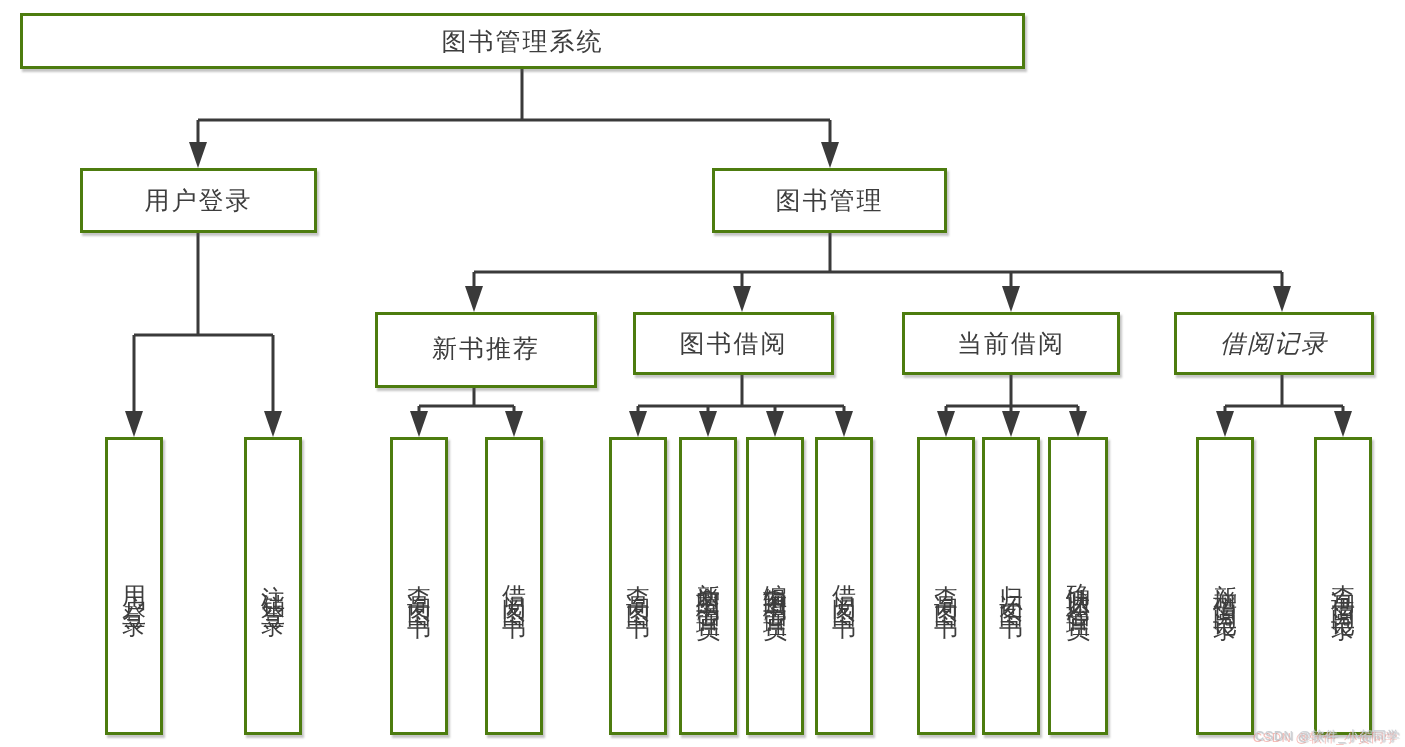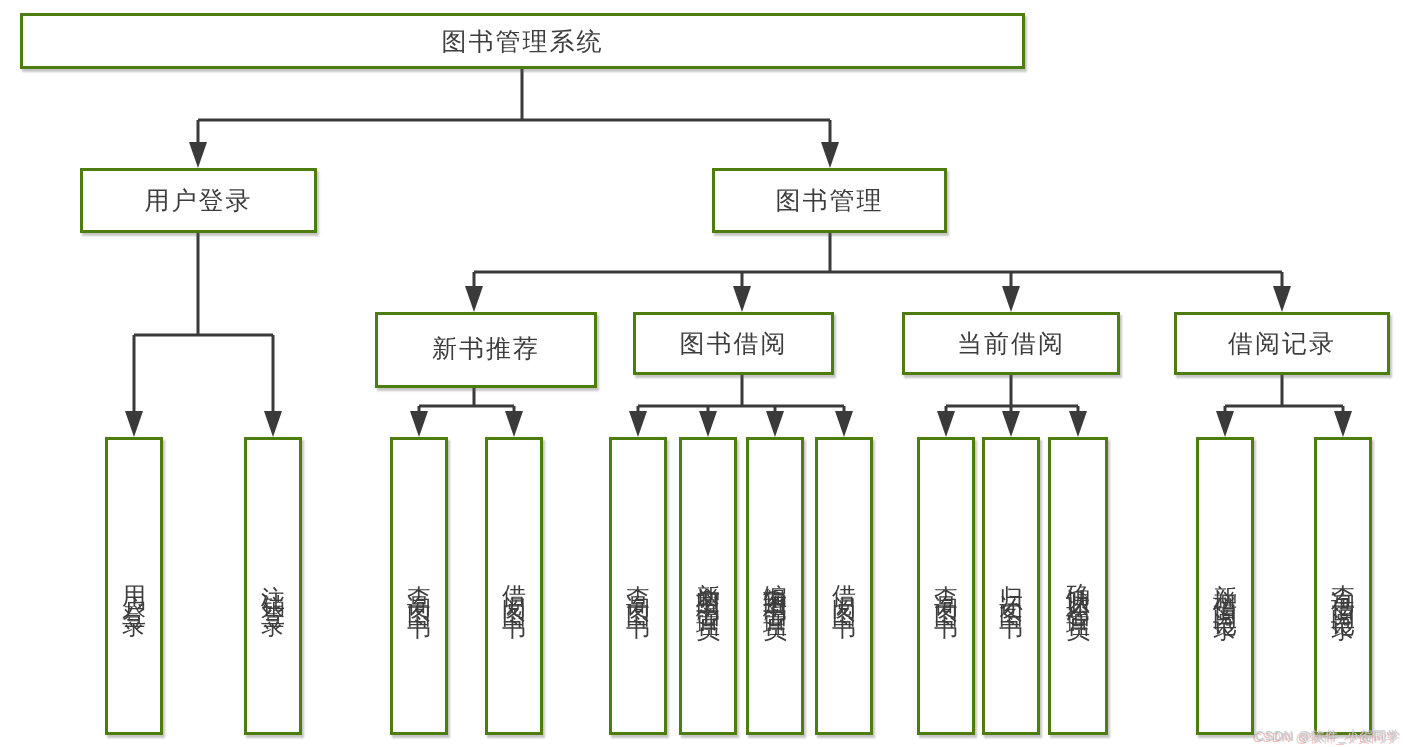--- a/index.html
+++ b/index.html
@@ -56,21 +56,21 @@
   .vnode.med .lbl { letter-spacing: 7px; }
   .vnode.long .lbl { letter-spacing: 5px; }
 
   
   #root           { left: 20px;  top: 13px;  width: 1005px; height: 56px; }
   #user-login     { left: 80px;  top: 168px; width: 237px;  height: 65px; }
   #book-mgmt      { left: 712px; top: 168px; width: 235px;  height: 65px; }
   #new-book-rec   { left: 375px; top: 312px; width: 222px;  height: 76px; font-family: Liberation Mono, monospace; }
   #book-borrow    { left: 633px; top: 312px; width: 201px;  height: 63px; }
   #current-borrow { left: 902px; top: 312px; width: 218px;  height: 63px; }
-  #borrow-record  { left: 1174px;top: 312px; width: 216px;  height: 63px; }
+  #borrow-record  { left: 1174px;top: 312px; width: 200px;  height: 63px; font-style: italic; }
 
   
   #v-user-login          { left: 105px; }
   #v-logout              { left: 244px; }
   #v-query-book-rec      { left: 390px; }
   #v-borrow-book-rec     { left: 485px; }
   #v-query-book-borrow   { left: 609px; }
   #v-add-book            { left: 679px; }
   #v-edit-book           { left: 746px; }
   #v-borrow-book         { left: 815px; }

